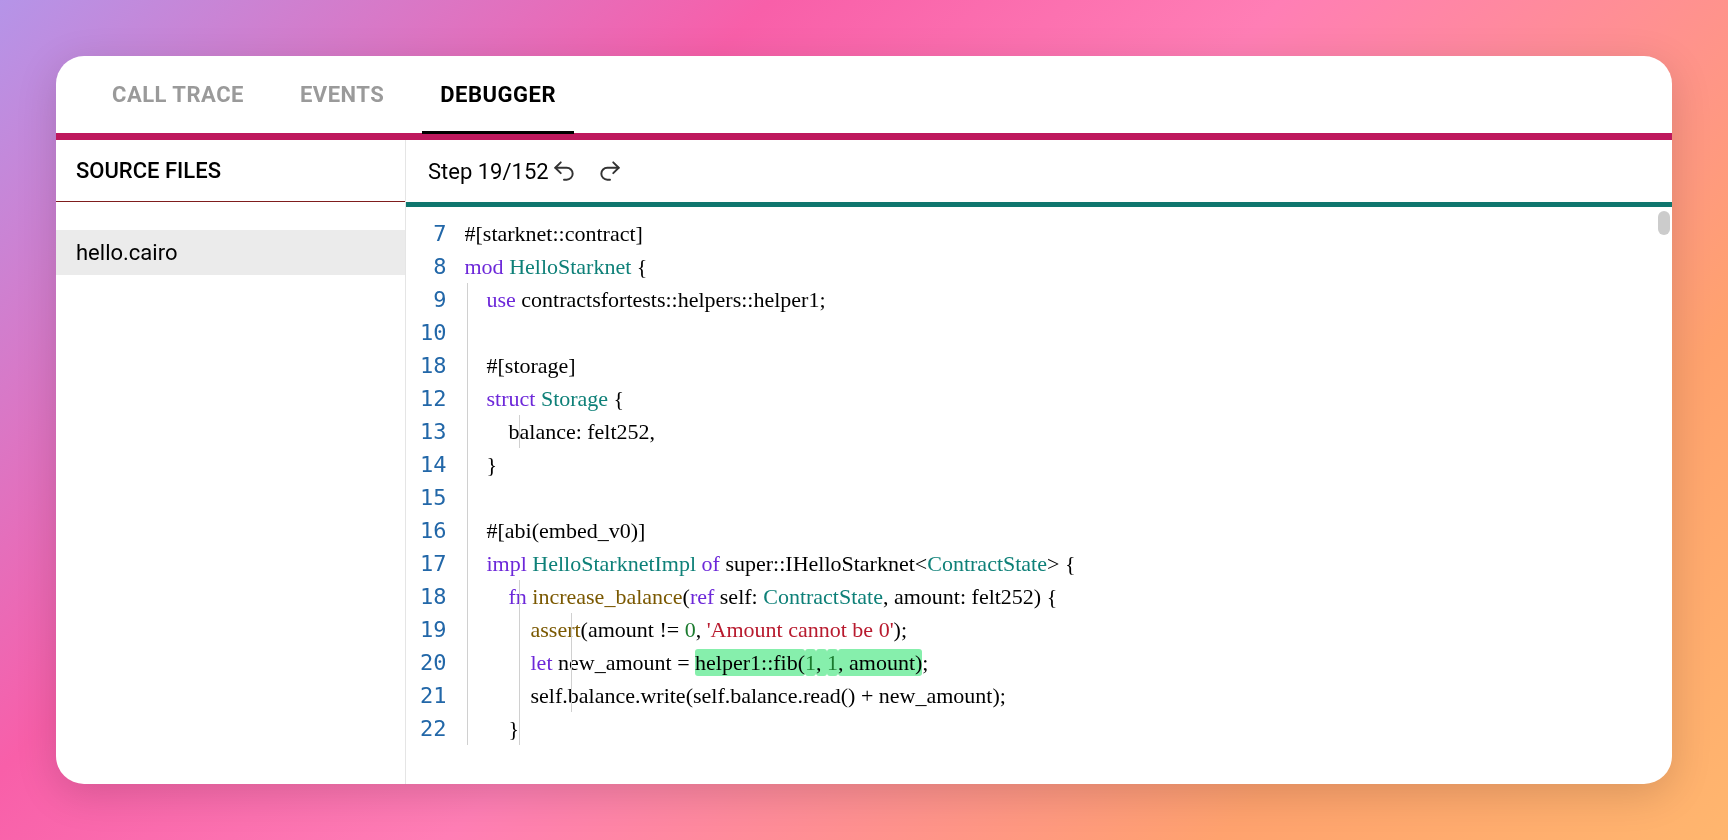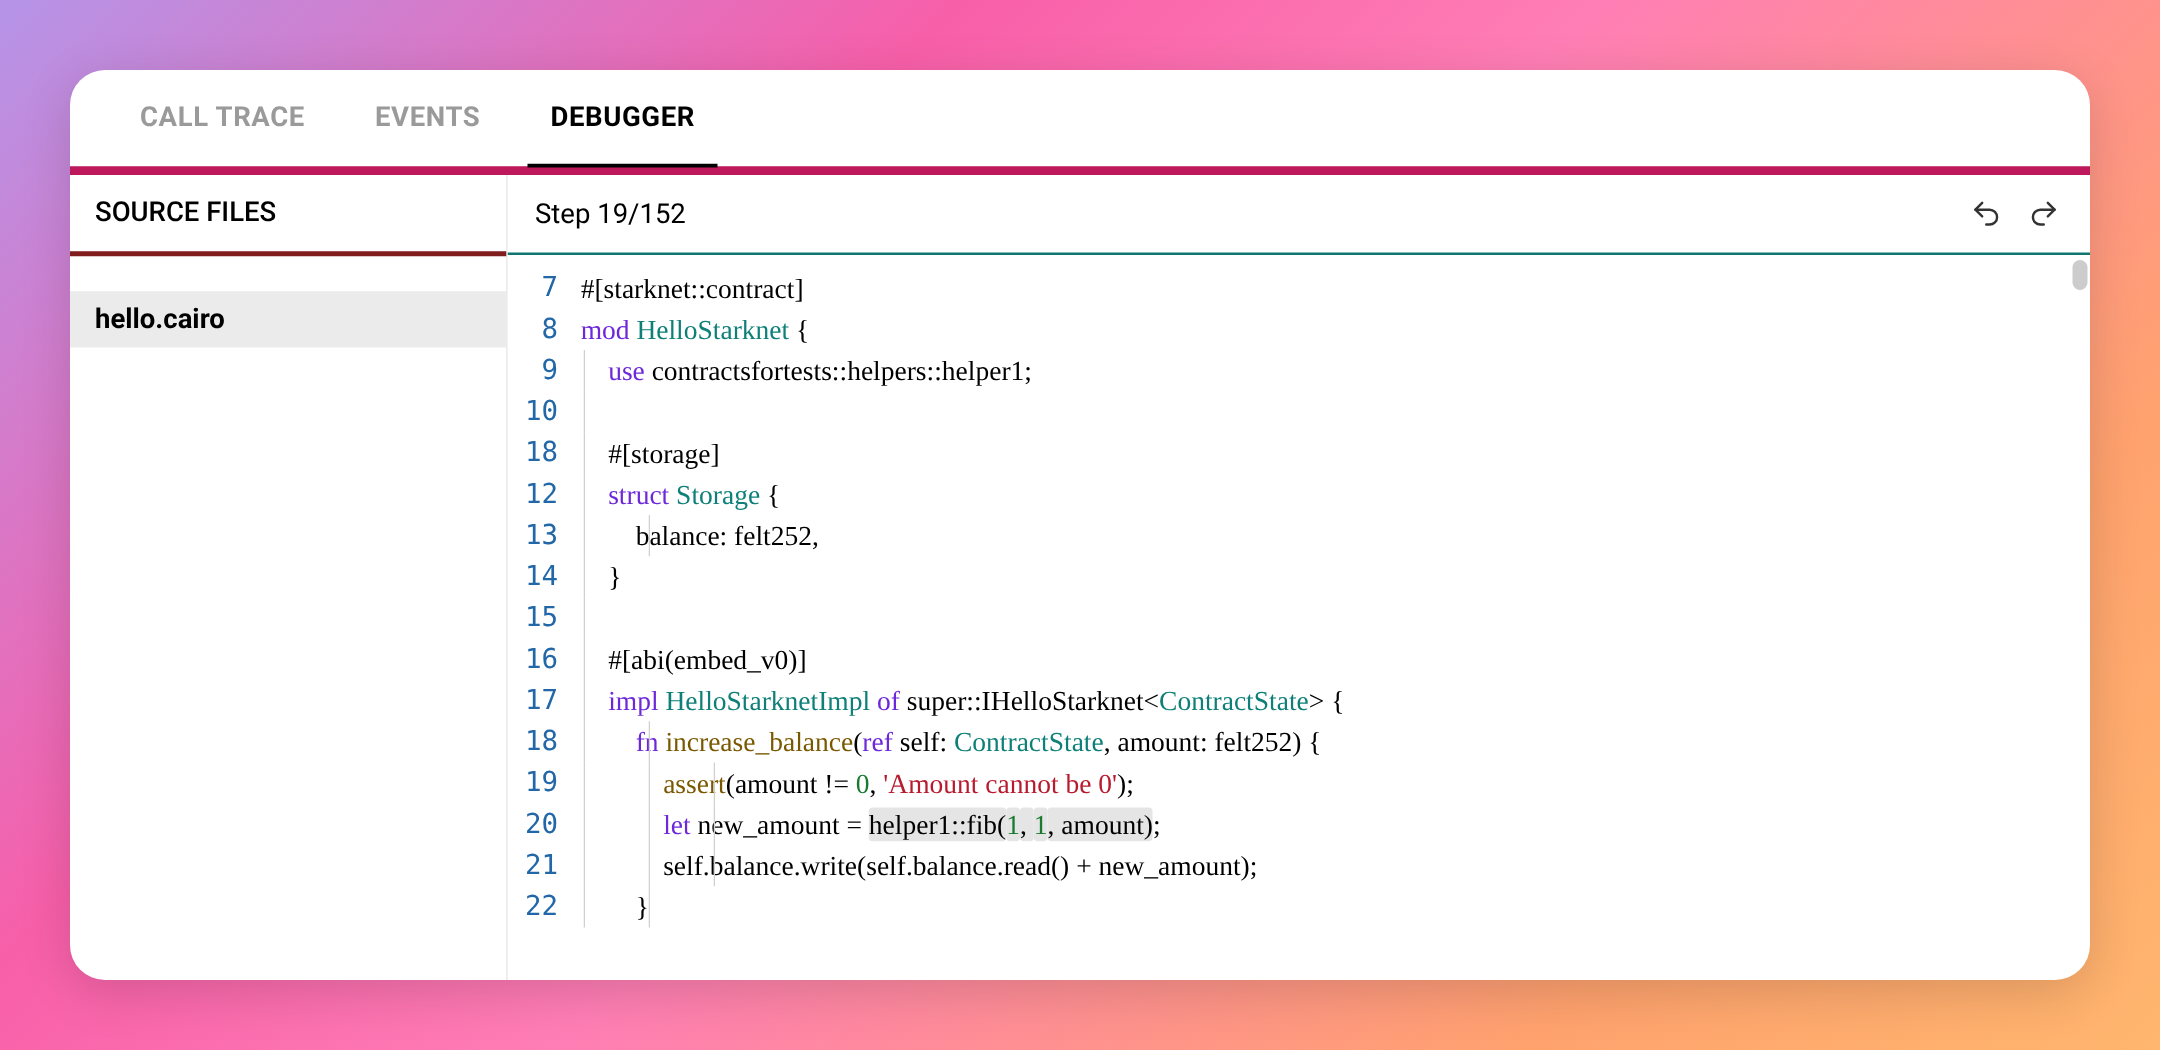--- a/index.html
+++ b/index.html
@@ -69,26 +69,25 @@
       border-right: 1px solid #e5e5e5;
       display: flex;
       flex-direction: column;
     }
     
     .sidebar-header {
       padding: 18px 20px;
       font-size: 22px;
       font-weight: 500;
       color: #000;
-      border-bottom: 4px solid #7f1d1d;
+      border-bottom: 1px solid #7f1d1d;
     }
     
     .file-list {
       padding-top: 28px;
-      font-weight: bold;
     }
     
     .file-item {
       padding: 10px 20px;
       font-size: 22px;
       color: #000;
       cursor: pointer;
     }
     
     .file-item.active {
@@ -98,23 +97,23 @@
     .main {
       flex: 1;
       display: flex;
       flex-direction: column;
       overflow: hidden;
     }
     
     .step-bar {
       display: flex;
       align-items: center;
-      justify-content: space-between;
+      justify-content: flex-start;
       padding: 16px 22px;
-      border-bottom: 2px solid #0f766e;
+      border-bottom: 5px solid #0f766e;
     }
     
     .step-label {
       font-size: 22px;
       color: #000;
     }
     
     .step-controls {
       display: flex;
       gap: 16px;
@@ -187,21 +186,21 @@
     }
     
     .tok-at { color: #000; }
     .tok-kw { color: #6d28d9; }
     .tok-type { color: #0e8078; }
     .tok-fn { color: #7a5800; }
     .tok-str { color: #b81a2e; text-align: right; }
     .tok-num { color: #1a7a2e; }
     .tok-op { color: #000; }
     .tok-id { color: #000; }
-    .tok-hl { background: #e5e5e5; border-radius: 3px; padding: 1px 0;}
+    .tok-hl { background: #86efac; border-radius: 3px; padding: 1px 0;}
   </style>
 </head>
 <body>
 
 <div class="window">
 
   <div class="tabs">
     <div class="tab">CALL TRACE</div>
     <div class="tab">EVENTS</div>
     <div class="tab active">DEBUGGER</div>

